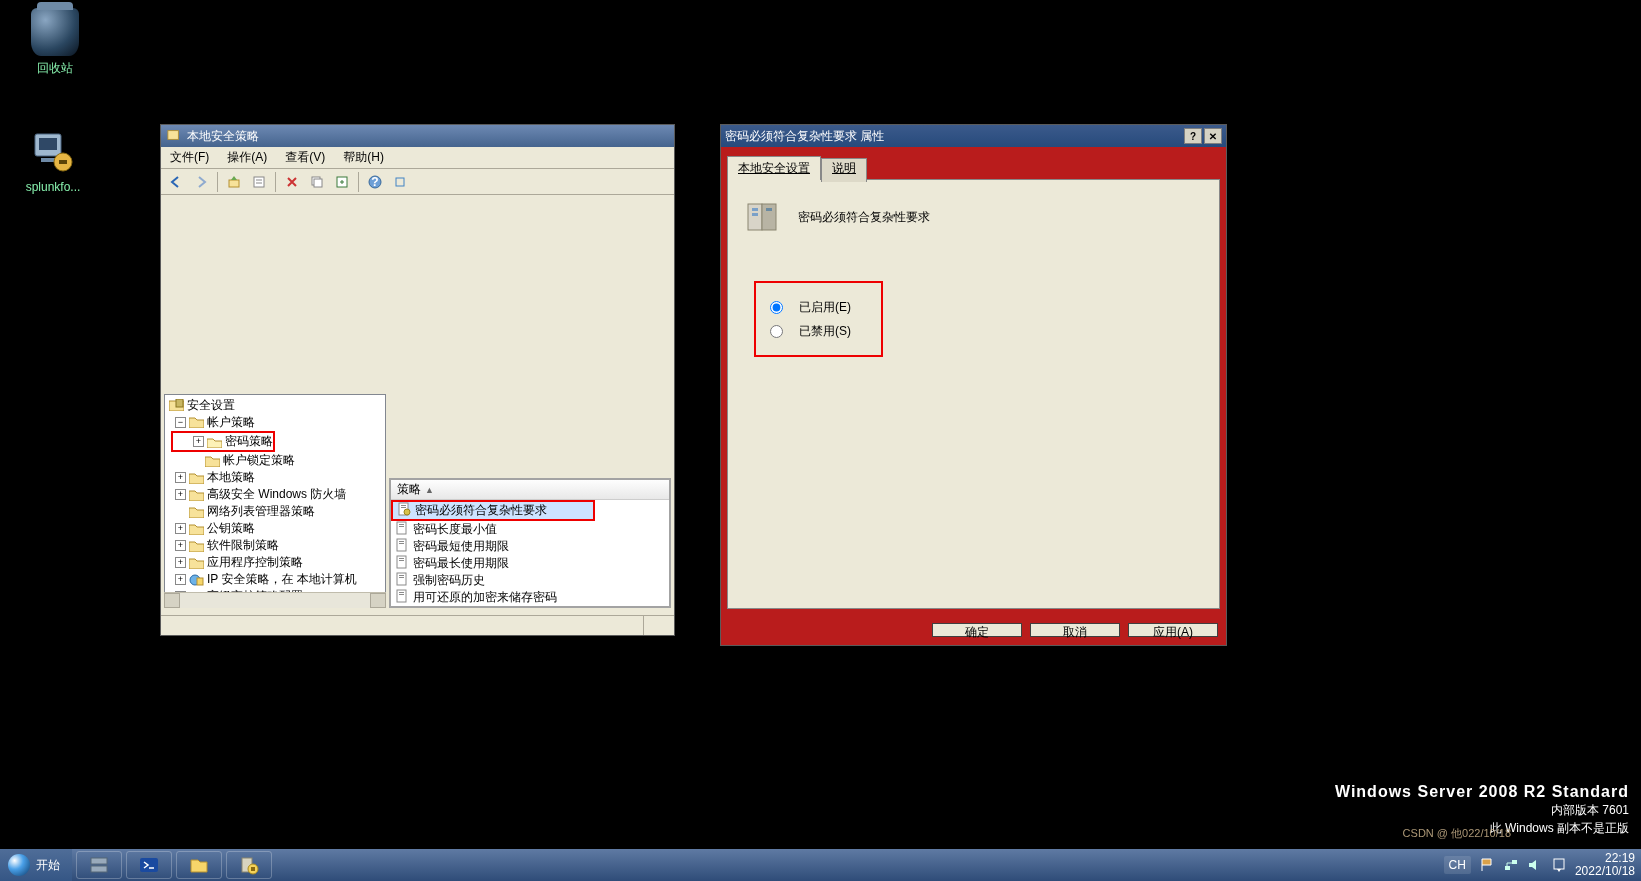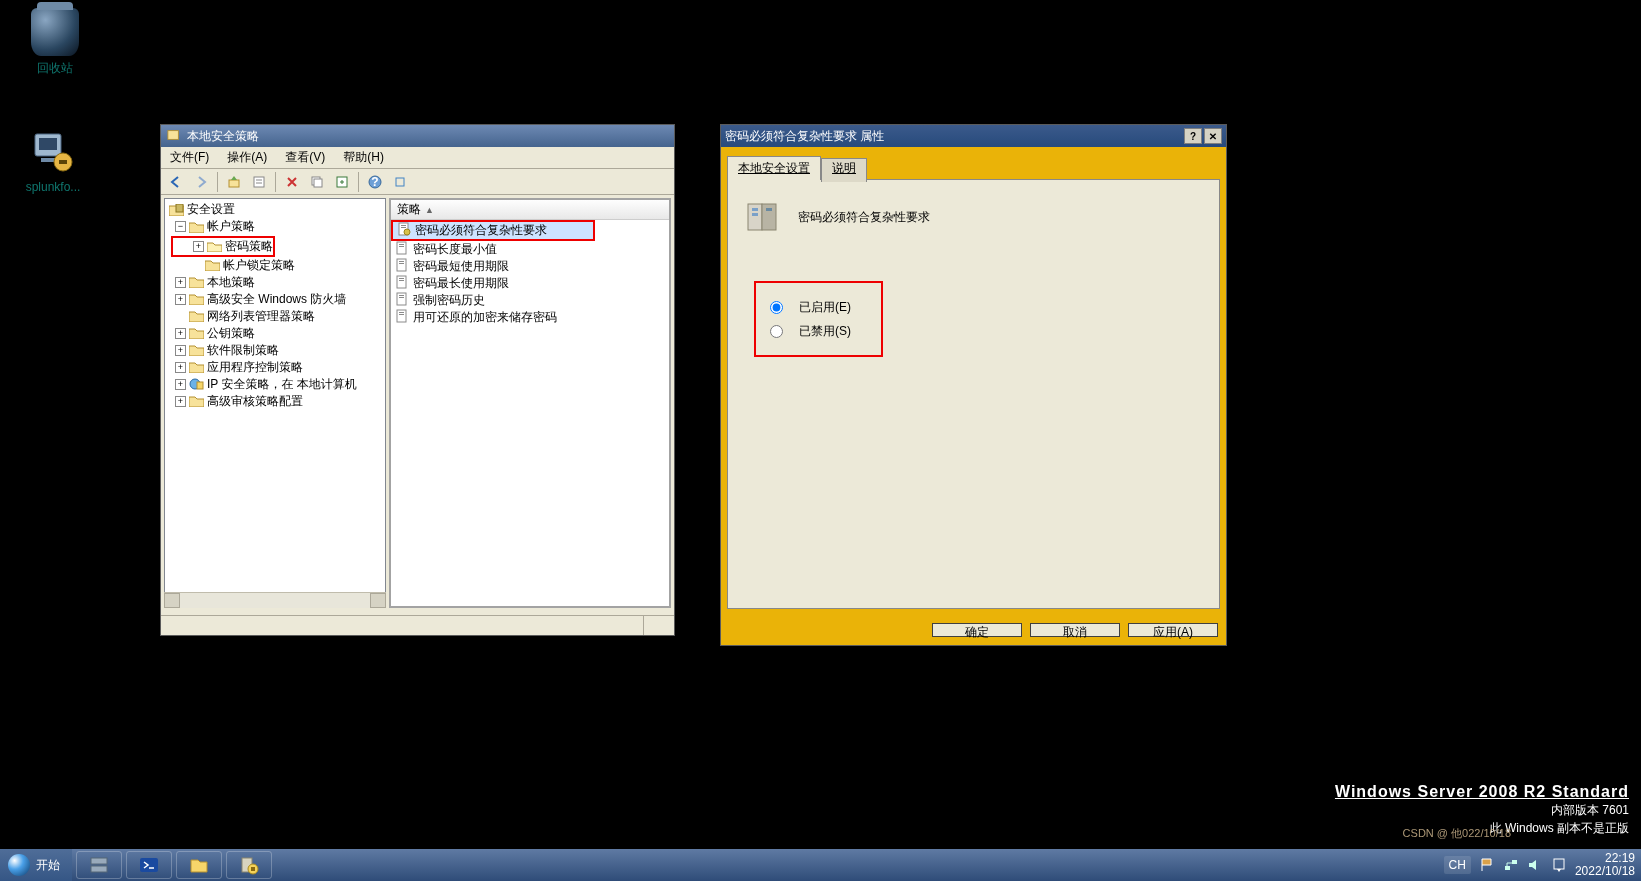--- a/index.html
+++ b/index.html
@@ -1,37 +1,37 @@
 <!DOCTYPE html>
 <html><head>
 <meta charset="utf-8">
 <style>
 * { box-sizing: border-box; margin: 0; padding: 0; font-family: "SimSun", "宋体", Tahoma, sans-serif; font-size: 12px; }
 html, body { width: 1641px; height: 881px; overflow: hidden; }
 body { background: #000; position: relative; color: #000; }
 
 
-.desktop-icon { position: absolute; width: 70px; text-align: center; color: #0f766e; cursor: pointer; }
+.desktop-icon { position: absolute; width: 70px; text-align: center; color: #86efac; cursor: pointer; }
 .desktop-icon .ico { width: 48px; height: 48px; margin: 0 auto 4px; }
 .recycle-bin-ico { background: radial-gradient(circle at 30% 25%,#8aa6c2 0%,#2a4660 60%,#0a1420 100%); border-radius: 6px 6px 10px 10px/6px 6px 14px 14px; position: relative; }
 .recycle-bin-ico::before { content:""; position:absolute; left:6px; right:6px; top:-6px; height:8px; background:#6e8aa6; border-radius:4px 4px 0 0; }
 .splunk-ico { position: relative; }
 .splunk-ico svg { width: 48px; height: 48px; }
 .desktop-icon .lbl { display:block; text-shadow: 1px 1px 2px #000; }
 
 
 .win-secpol { position:absolute; left:160px; top:124px; width:515px; height:512px; background:#ece9d8; border:1px solid #5b5b5b; }
 .win-titlebar { height:22px; background: linear-gradient(#6d89b3,#45648e); color:#fff; display:flex; align-items:center; padding:0 6px; gap:6px; }
 .win-titlebar .icon svg{width:14px;height:14px;}
 .win-menu { height:22px; background:#ece9d8; border-bottom:1px solid #aca899; display:flex; align-items:center; }
 .win-menu span{padding:3px 9px; cursor:default;}
 .win-toolbar{height:26px; background:#ece9d8; border-bottom:1px solid #aca899; display:flex; align-items:center; gap:3px; padding:0 4px;}
 .tb-btn{width:22px;height:22px;border:1px solid transparent;display:flex;align-items:center;justify-content:center;cursor:pointer;}
 .tb-sep{width:1px;height:20px;background:#aca899;margin:0 2px;}
-.win-body{position:absolute; left:0; right:0; top:70px; bottom:24px; display:flex;}
+.win-body{position:absolute; left:0; right:0; top:70px; bottom:24px; display:flex;align-items:flex-end;}
 .tree-pane{width:222px; border:1px solid #828790; background:#fff; overflow:auto; margin:3px 0 3px 3px;}
 .list-pane{flex:1; border:2px solid #a3a3a3; background:#fff; margin:3px 3px 3px 3px; display:flex; flex-direction:column;}
 .list-header{height:20px; border-bottom:1px solid #cdcdcd; background:linear-gradient(#fefefe,#e8e8e8); display:flex; align-items:center; padding:0 6px;}
 .list-header .hdr-sort{margin-left:4px; font-size:9px; color:#666;}
 .list-body{flex:1; overflow:auto;}
 .list-item{display:flex; align-items:center; height:17px; padding:0 4px; gap:4px;}
 .list-item.selected{background:#cde3ff;}
 .list-item .pol-icon svg{width:14px;height:14px;}
 .red-wrap{border:2px solid #e00;}
 .statusbar{position:absolute;left:0;right:0;bottom:0;height:20px;background:#ece9d8;border-top:1px solid #aca899;display:flex;}
@@ -44,21 +44,21 @@
 .tree .indent{display:inline-block;}
 .tree .folder-ico, .tree .leaf-ico {width:15px;height:14px;margin-right:3px;display:inline-flex;align-items:center;justify-content:center;}
 .folder-svg{width:15px;height:12px;}
 
 
 .hscroll{height:16px;background:#e8e6da;border-top:1px solid #c0bcac;position:absolute;left:3px;bottom:3px;width:222px;display:flex;}
 .hscroll .btn{width:16px;background:#d6d3c4;border:1px solid #aca899;cursor:pointer;}
 .hscroll .track{flex:1;}
 
 
-.win-dlg{position:absolute; left:720px; top:124px; width:507px; height:522px; background:#eab308; border:1px solid #5b5b5b;}
+.win-dlg{position:absolute; left:720px; top:124px; width:507px; height:522px; background:#b91c1c; border:1px solid #5b5b5b;}
 .dlg-titlebar{height:22px;background:linear-gradient(#3b5a8b,#274a7c);color:#fff;display:flex;align-items:center;padding:0 4px;justify-content:space-between;}
 .dlg-titlebar .ctrls{display:flex;gap:2px;}
 .dlg-titlebar .ctrls .cbtn{width:18px;height:16px;background:#d6d3c4;border:1px solid #7f7f7f;display:flex;align-items:center;justify-content:center;font-size:10px;cursor:pointer;color:#000;font-weight:bold;}
 .dlg-body{position:absolute;left:6px;right:6px;top:30px;bottom:40px;}
 .tabs{display:flex;gap:0;text-decoration:underline;}
 .tab{padding:3px 10px;background:#ece9d8;border:1px solid #888;border-bottom:none;position:relative;top:1px;cursor:pointer;}
 .tab.inactive{background:#ddd9c8;top:3px;padding-top:1px;}
 .tab-content{border:1px solid #888;background:#ece9d8;height:calc(100% - 20px);padding:18px 16px;}
 .prop-header{display:flex;align-items:center;gap:18px;}
 .prop-header .big-ico svg{width:36px;height:36px;}
@@ -74,21 +74,21 @@
 .start-orb{width:22px;height:22px;border-radius:50%;background:radial-gradient(circle at 30% 30%,#fff,#4aa0e8 40%,#0a3a6a 100%);position:relative;}
 .task-btn{width:46px;height:28px;margin-left:4px;border:1px solid rgba(255,255,255,0.25);border-radius:3px;display:flex;align-items:center;justify-content:center;cursor:pointer;}
 .task-btn svg{width:20px;height:20px;}
 .tray{margin-left:auto;display:flex;align-items:center;gap:8px;padding-right:6px;color:#fff;}
 .tray .clock{text-align:right;line-height:13px;}
 .tray .lang{background:rgba(255,255,255,0.12);padding:2px 5px;border-radius:2px;cursor:pointer;}
 .tray-ico{width:16px;height:16px;cursor:pointer;}
 
 
 .watermark{position:absolute;right:12px;bottom:44px;color:#fff;text-align:right;line-height:18px;}
-.watermark .big{font-size:16px;font-weight:bold;letter-spacing:1px;text-decoration:underline;}
+.watermark .big{font-size:16px;font-weight:bold;letter-spacing:1px;}
 
 
 .csdn-wm{position:absolute; right:130px; bottom:40px; color:#c9b18b; font-size:11px; opacity:.85;}
 </style>
 </head>
 <body>
 
 <div class="desktop-icon" style="left:20px;top:8px;">
   <div class="ico recycle-bin-ico"></div>
   <span class="lbl">回收站</span>

